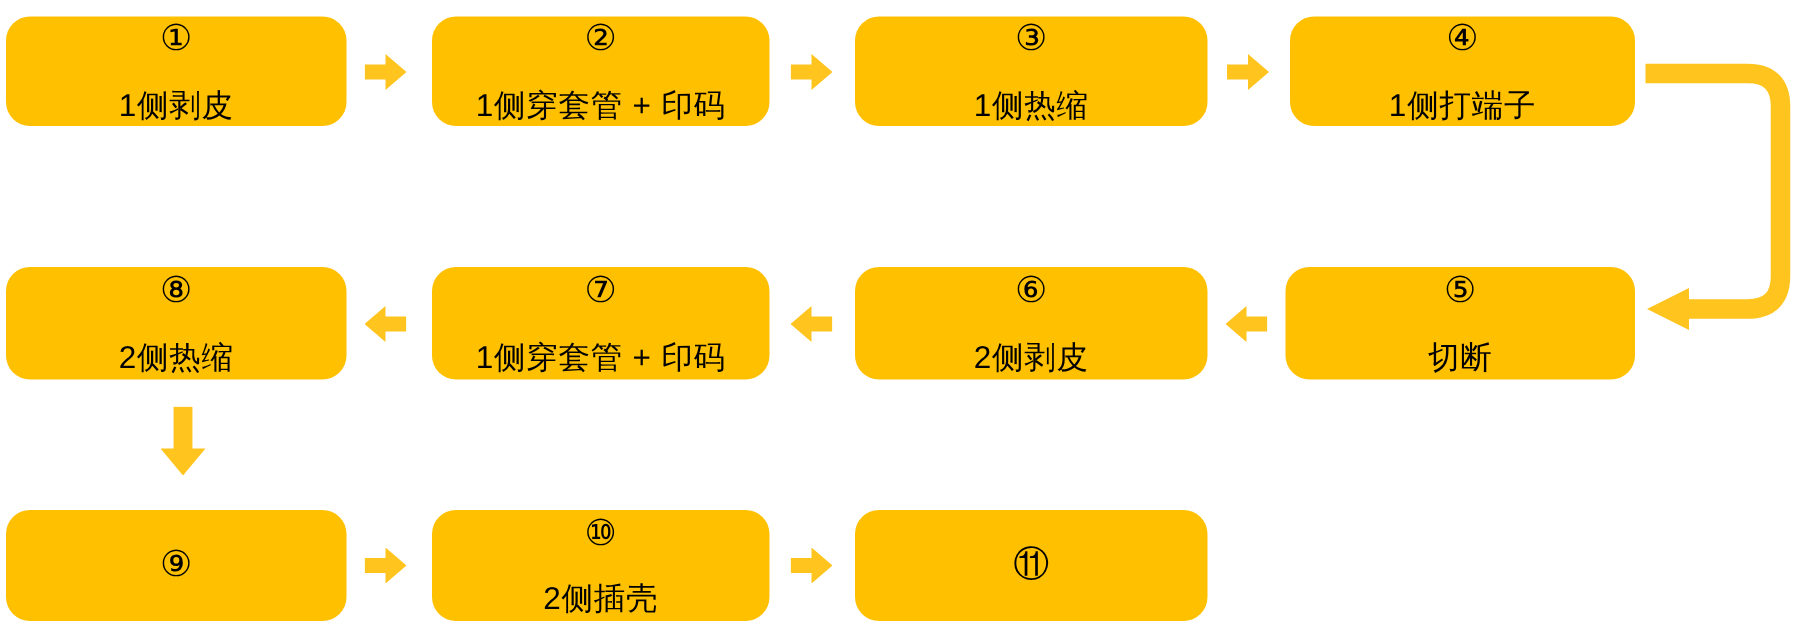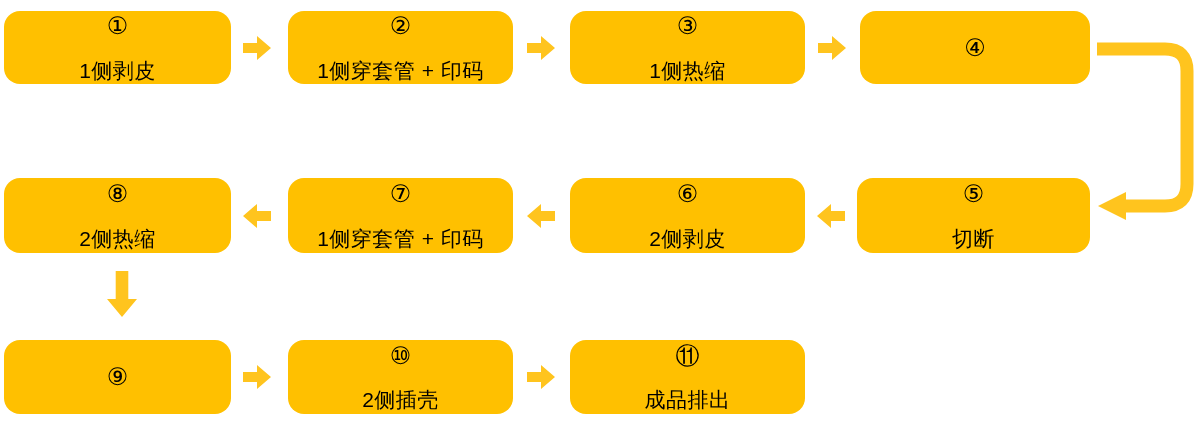--- a/index.html
+++ b/index.html
@@ -106,20 +106,21 @@
     <span class="label">1侧穿套管 + 印码</span>
   </div>
   <div class="barrow right a23"></div>
   <div class="box b3">
     <span class="num">③</span>
     <span class="label">1侧热缩</span>
   </div>
   <div class="barrow right a34"></div>
   <div class="box b4">
     <span class="num">④</span>
+    <span class="label">1侧打端子</span>
   </div>
 
   <div class="box b5">
     <span class="num">⑤</span>
     <span class="label">切断</span>
   </div>
   <div class="barrow left a56"></div>
   <div class="box b6">
     <span class="num">⑥</span>
     <span class="label">2侧剥皮</span>
@@ -141,16 +142,15 @@
     <span class="num">⑨</span>
   </div>
   <div class="barrow right a910"></div>
   <div class="box b10">
     <span class="num">⑩</span>
     <span class="label">2侧插壳</span>
   </div>
   <div class="barrow right a1011"></div>
   <div class="box b11">
     <span class="num">⑪</span>
-    <span class="label">成品排出</span>
   </div>
 
 </div>
 
 </body></html>

